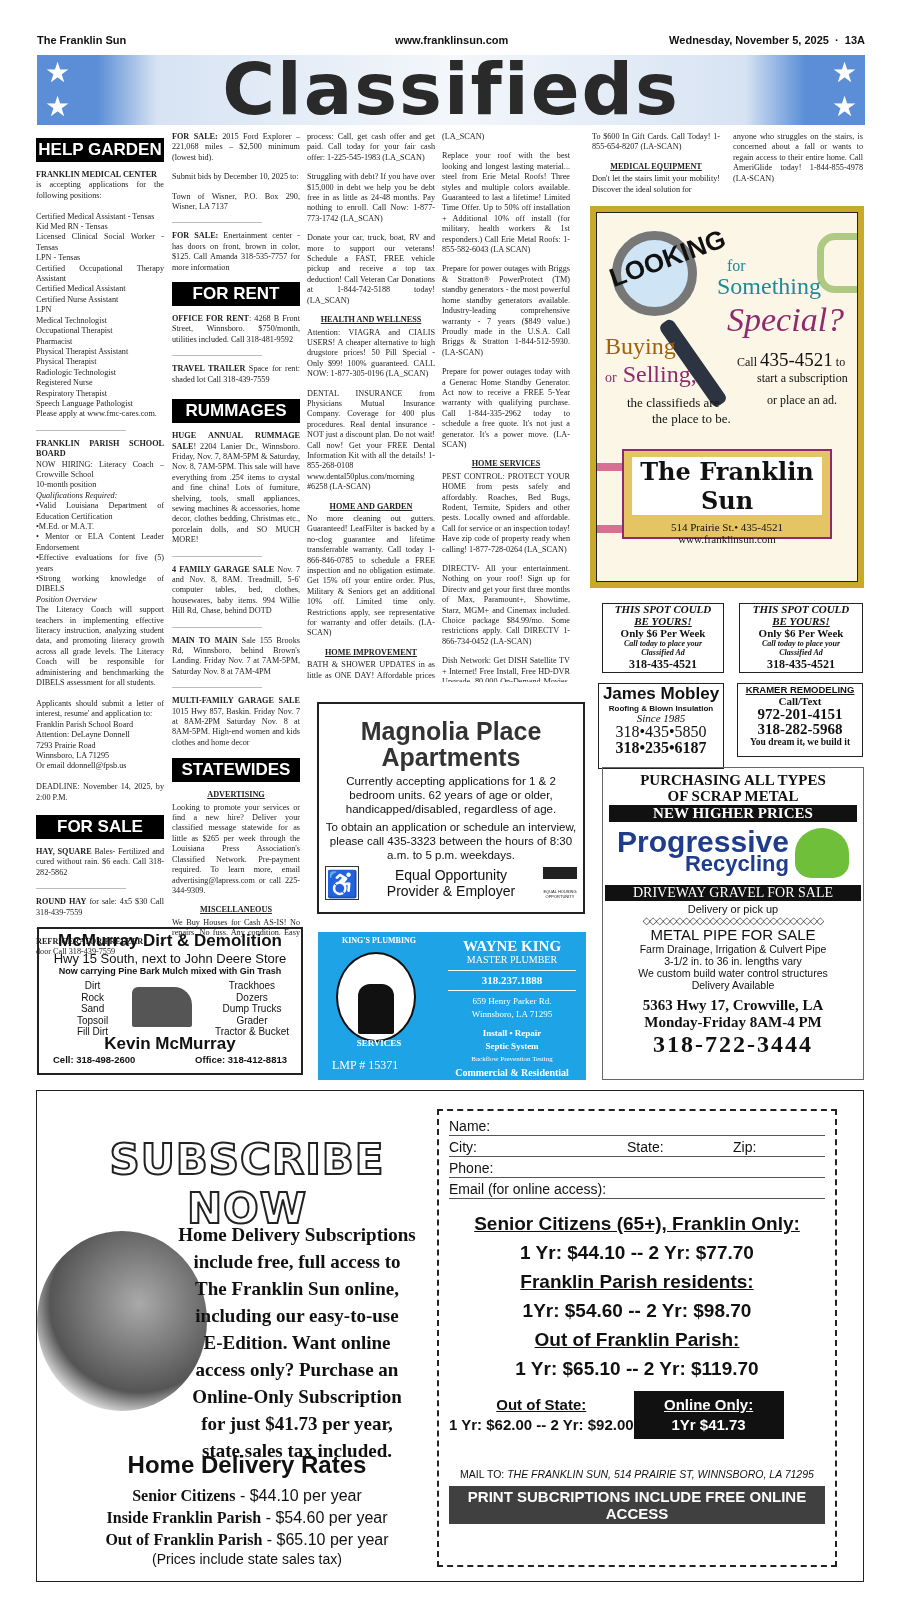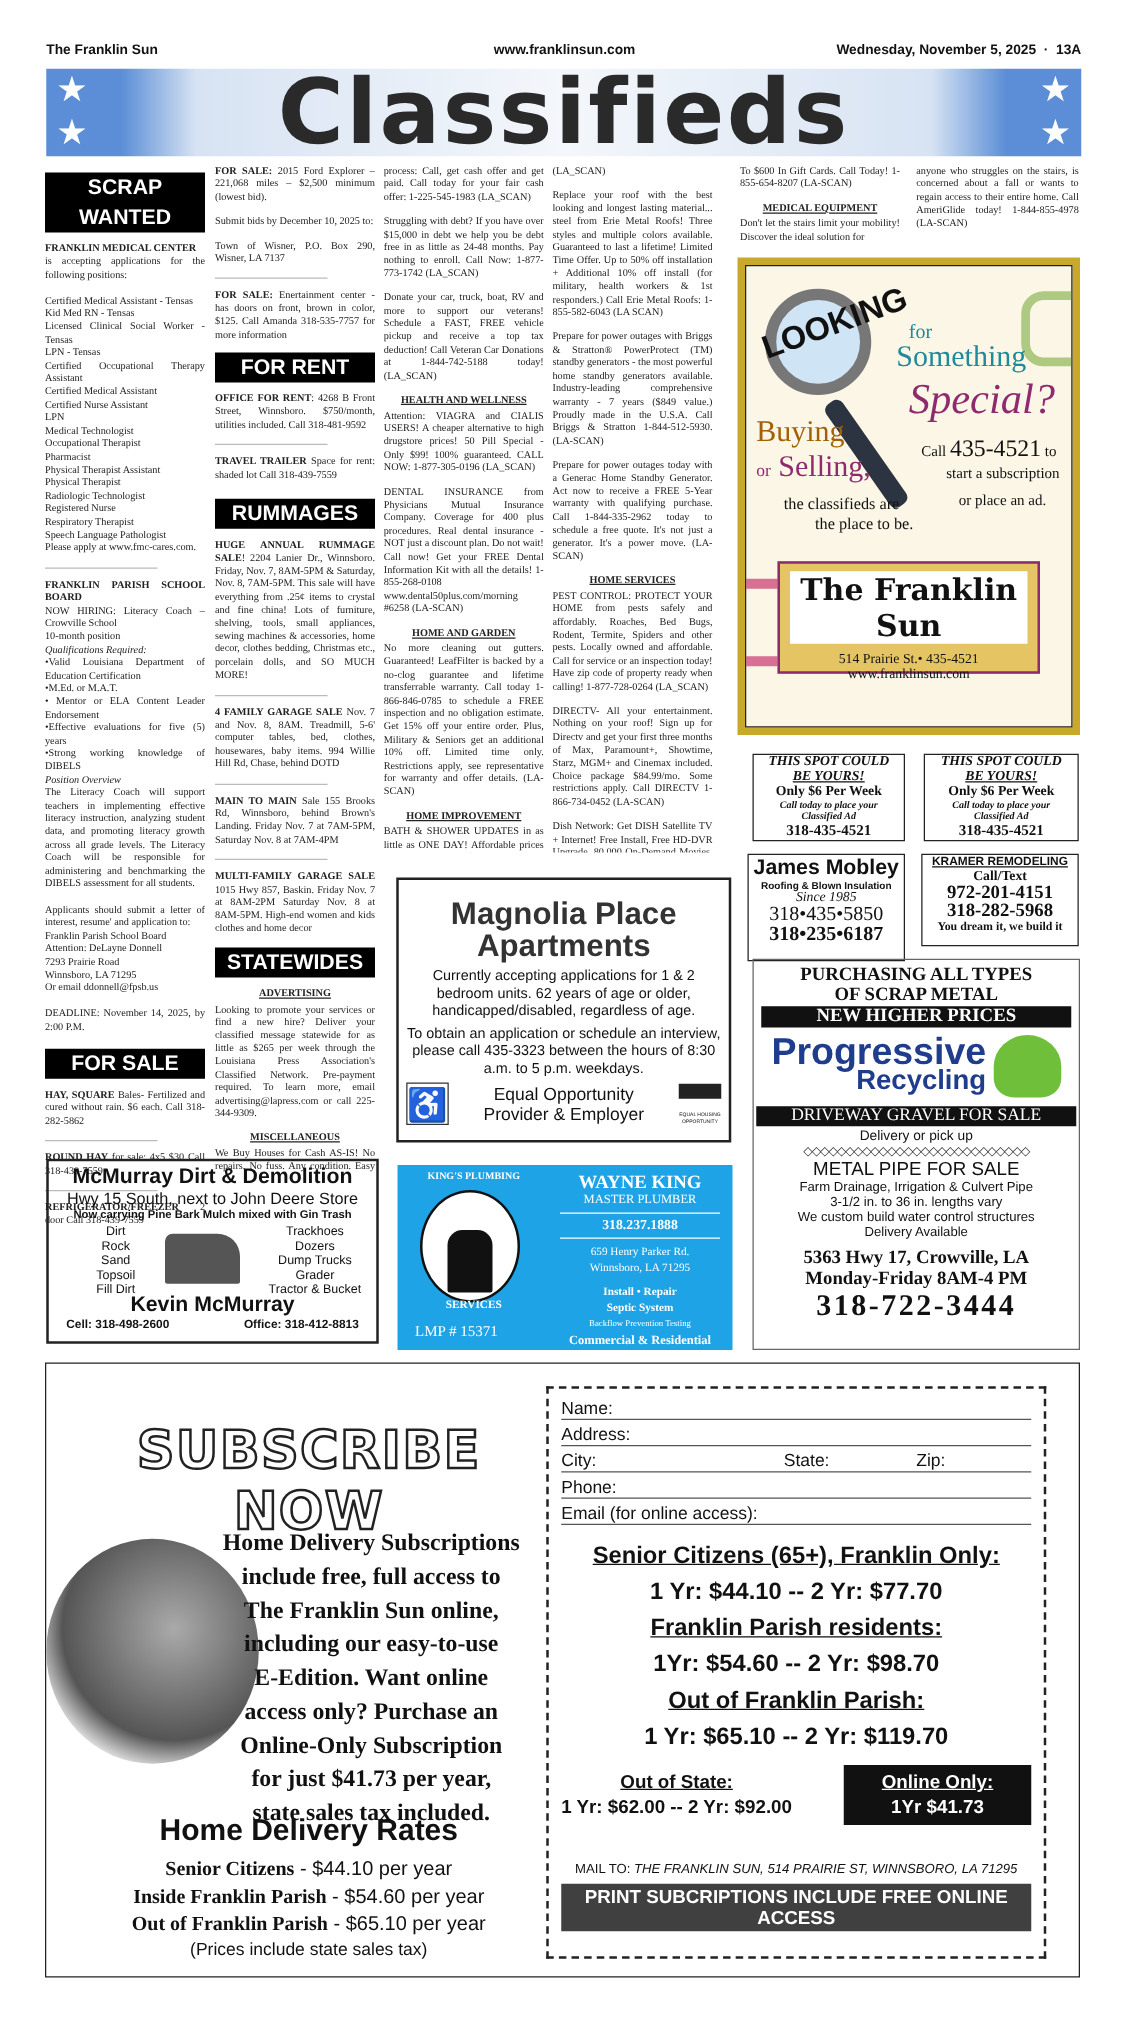--- a/index.html
+++ b/index.html
@@ -29,21 +29,21 @@
 
 <div class="abs banner">
   <span class="star" style="left:8px;top:4px">★</span>
   <span class="star" style="left:8px;top:38px">★</span>
   <span class="star" style="right:8px;top:4px">★</span>
   <span class="star" style="right:8px;top:38px">★</span>
   <div class="title">Classifieds</div>
 </div>
 
 <div class="abs col" style="left:36px;top:134px;width:128px">
-  <div class="sec">SCRAP WANTED</div>
+  <div class="sec">HELP GARDEN</div>
   <div>
     <b>FRANKLIN MEDICAL CENTER</b><br><span>is accepting applications for the following positions:</span><br><br>
     <div id="positions">
         <div>Certified Medical Assistant - Tensas</div>
         <div>Kid Med RN - Tensas</div>
         <div>Licensed Clinical Social Worker - Tensas</div>
         <div>LPN - Tensas</div>
         <div>Certified Occupational Therapy Assistant</div>
         <div>Certified Medical Assistant</div>
         <div>Certified Nurse Assistant</div>
@@ -321,42 +321,39 @@
       <div><b>Inside Franklin Parish</b><span class="sans"> - $54.60 per year</span></div>
       <div><b>Out of Franklin Parish</b><span class="sans"> - $65.10 per year</span></div>
     </div>
   <div class="abs c sans" style="left:10px;top:460px;width:400px;font-size:14px">(Prices include state sales tax)</div>
 
   <div class="abs" style="left:400px;top:18px;width:400px;height:458px;border:2.5px dashed #222;padding:4px 10px">
     <div class="form-line">
         <span>Name:</span>
       </div>
     <div class="form-line">
-        <span>Address:</span>
-      </div>
-    <div class="form-line">
         <span style="width:178px">City:</span>
         <span style="width:106px">State:</span>
         <span>Zip:</span>
       </div>
     <div class="form-line">
         <span>Phone:</span>
       </div>
     <div class="form-line">
         <span>Email (for online access):</span>
       </div>
     <div class="c sans" style="font-weight:bold;font-size:19px;line-height:29px;margin-top:10px">
       <div style="text-decoration:underline">Senior Citizens (65+), Franklin Only:</div>
       <div>1 Yr: $44.10 -- 2 Yr: $77.70</div>
       <div style="text-decoration:underline">Franklin Parish residents:</div>
       <div>1Yr: $54.60  -- 2 Yr: $98.70</div>
       <div style="text-decoration:underline">Out of Franklin Parish:</div>
       <div>1 Yr: $65.10 --  2 Yr: $119.70</div>
     </div>
-    <div style="display:flex;justify-content:space-between;align-items:center;margin-top:8px" class="sans">
+    <div style="display:flex;align-items:center;margin-top:8px" class="sans">
       <div class="c" style="font-weight:bold;font-size:15px;line-height:20px">
         <div style="text-decoration:underline">Out of State:</div>
         <div>1 Yr: $62.00 -- 2 Yr: $92.00</div>
       </div>
       <div class="c" style="background:#111;color:#fff;font-weight:bold;font-size:15px;line-height:20px;width:150px;padding:4px 0">
         <div style="text-decoration:underline">Online Only:</div>
         <div>1Yr $41.73</div>
       </div>
     </div>
     <div class="sans c" style="font-weight:normal;font-size:10.5px;margin-top:29px"><span>MAIL TO: </span><i>THE FRANKLIN SUN, 514 PRAIRIE ST, WINNSBORO, LA 71295</i></div>

